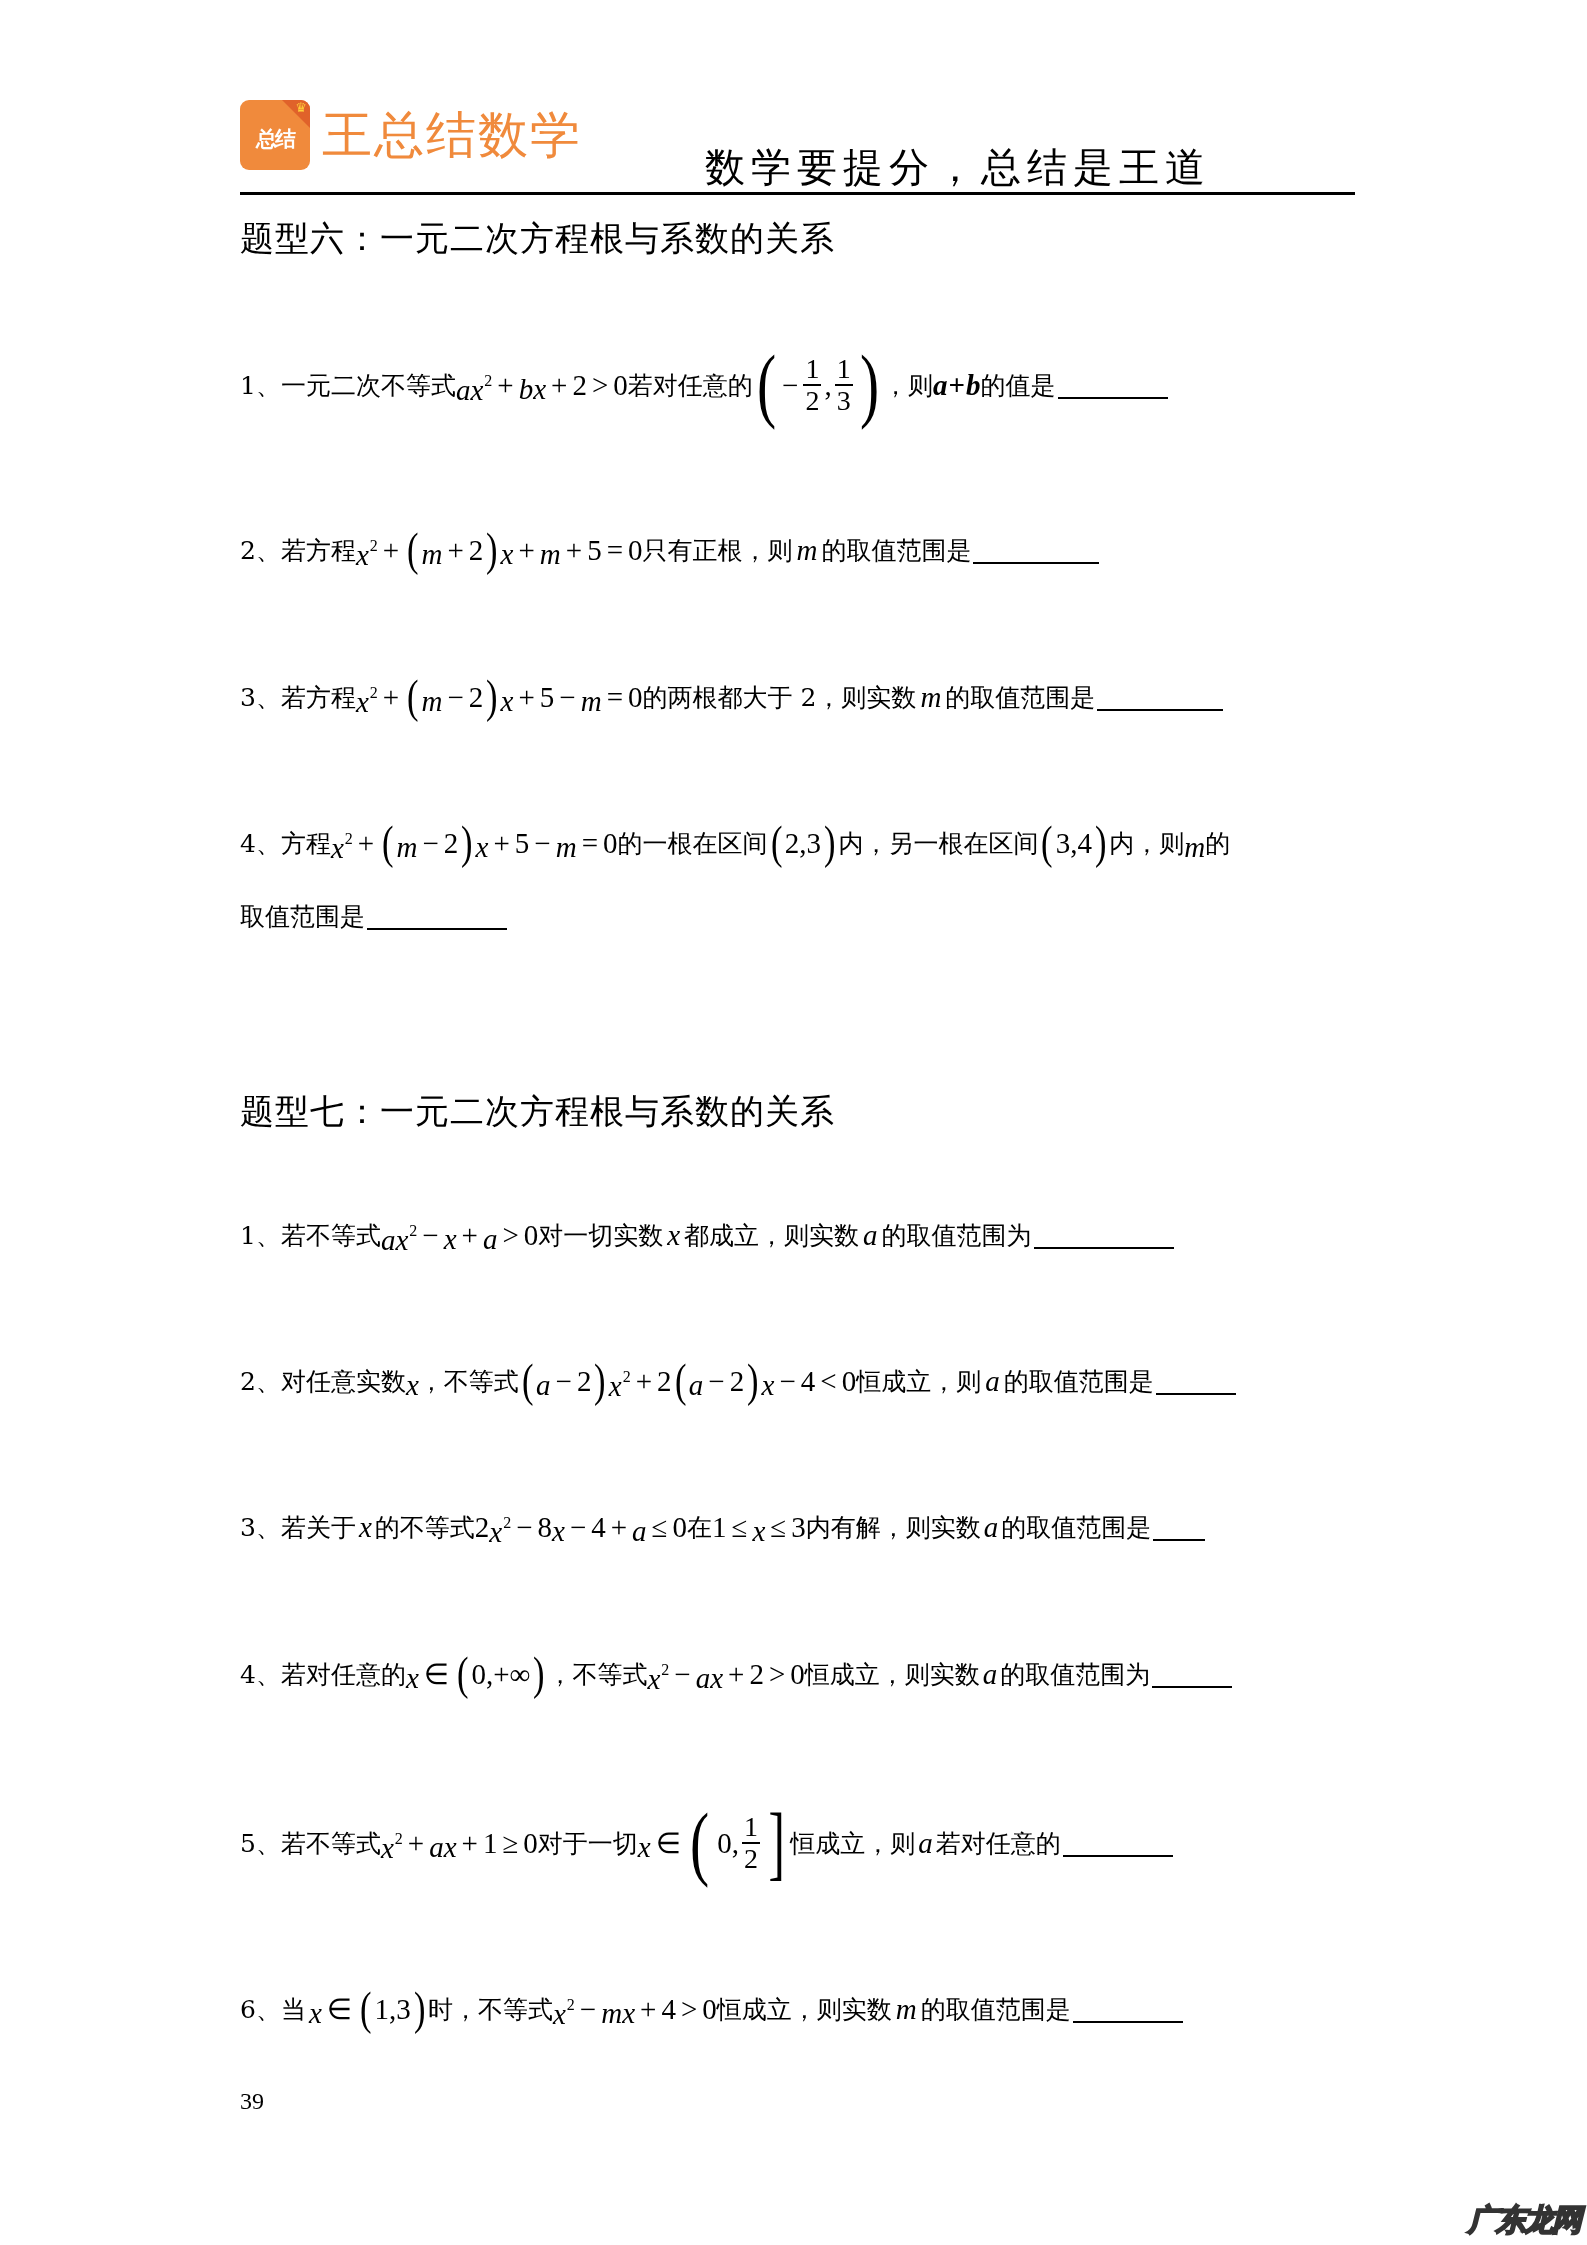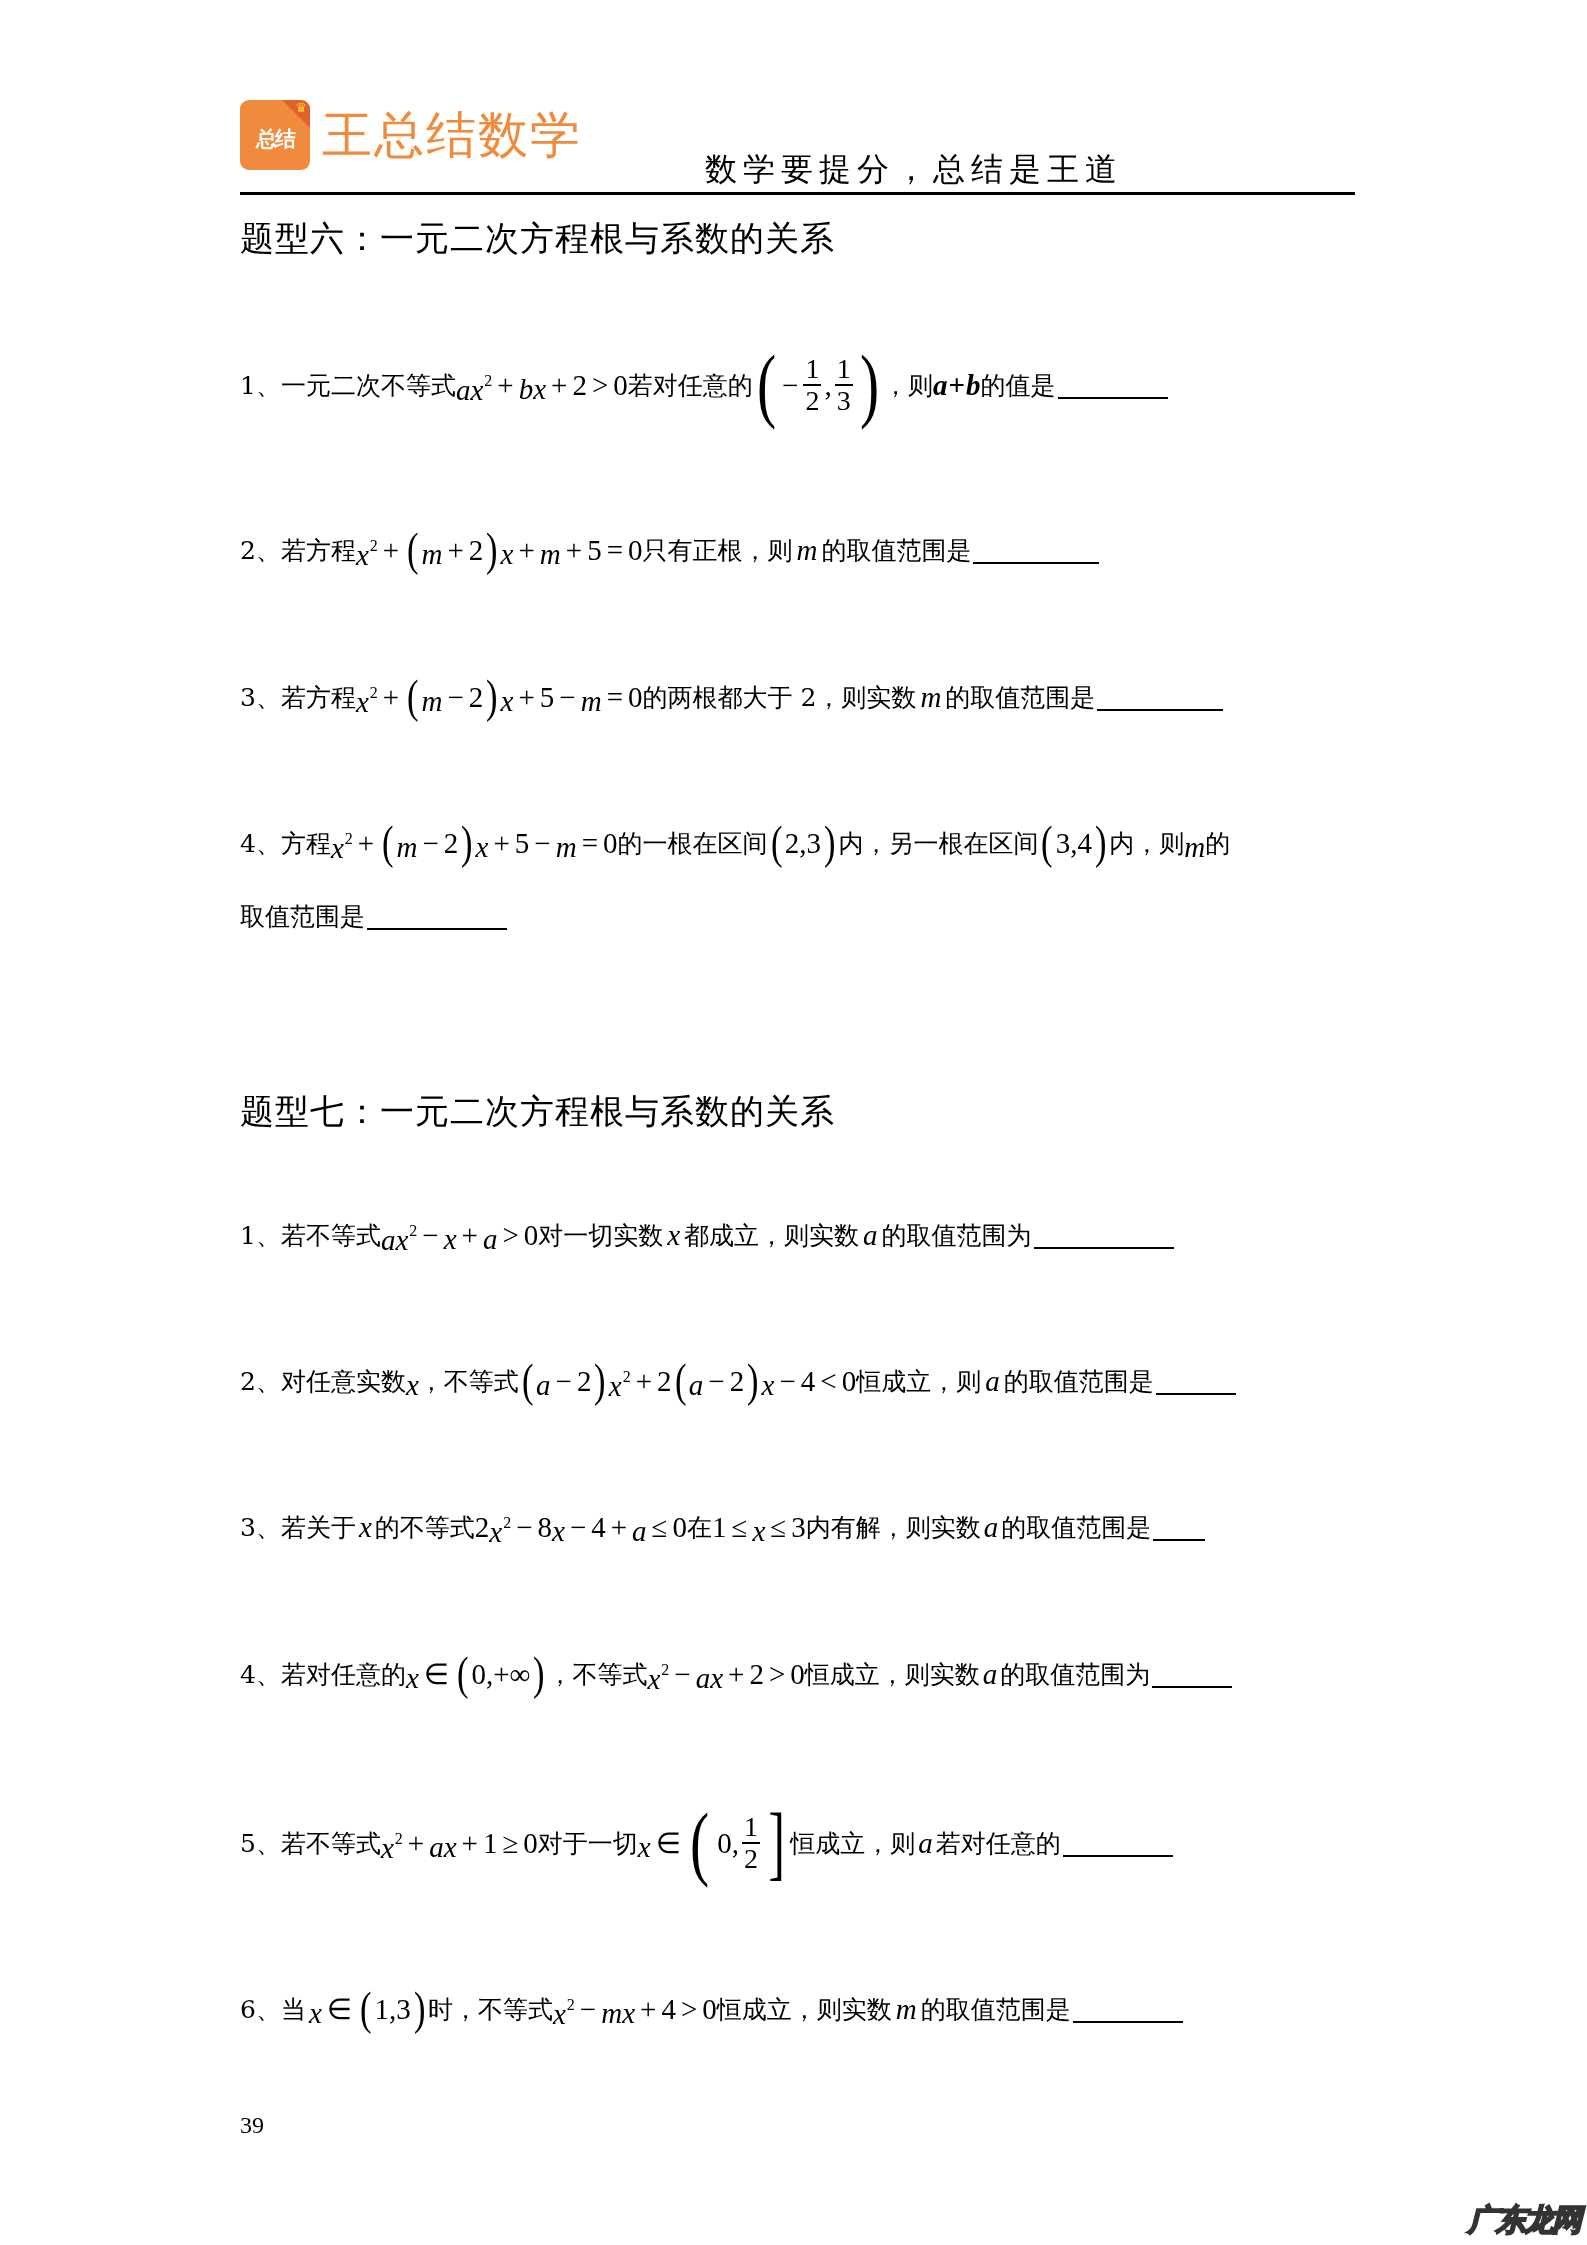--- a/index.html
+++ b/index.html
@@ -11,21 +11,21 @@
   .logo-badge { width:70px; height:70px; border-radius:9px; background:#f08a3c; position:relative;
                 overflow:hidden; display:flex; align-items:center; justify-content:center; }
   .logo-badge .corner { position:absolute; right:0; top:0; width:0; height:0;
                 border-top:28px solid #e0622a; border-left:28px solid transparent; }
   .logo-badge .crown { position:absolute; right:3px; top:1px; color:#ffd23a; font-size:13px; line-height:13px;
                 font-family:"DejaVu Sans",sans-serif; }
   .logo-badge .badge-text { color:#fff; font-family:"DejaVu Sans",sans-serif; font-weight:bold; font-size:21px;
                 letter-spacing:-2px; margin-top:8px; }
   .logo-name { color:#f08a3c; font-family:"DejaVu Sans",sans-serif; font-size:50px; margin-left:12px;
                letter-spacing:2px; line-height:70px; }
-  .slogan { left:705px; top:148px; font-size:32px; letter-spacing:6px; font-family:"DejaVu Serif",serif; }
+  .slogan { left:705px; top:140px; font-size:40px; letter-spacing:6px; font-family:"DejaVu Serif",serif; }
   .header-rule { left:240px; top:192px; width:1115px; height:3px; background:#000; }
   
   .section-title { left:240px; font-family:"DejaVu Sans",sans-serif; font-weight:normal; font-size:34px;
                    letter-spacing:1px; }
   
   .q { left:240px; font-size:26px; white-space:nowrap; display:flex; align-items:center; height:80px; }
   .q .t { font-family:"DejaVu Serif",serif; font-size:25px; }
   .m { font-family:"Liberation Serif",serif; font-style:italic; font-size:29px;margin-top:8px; }
   .mr { font-family:"Liberation Serif",serif; font-style:normal; font-size:29px; }
   .mb { font-family:"Liberation Serif",serif; font-style:italic; font-weight:bold; font-size:29px; }
@@ -34,21 +34,21 @@
   .paren { font-family:"Liberation Serif",serif; font-size:46px; font-weight:100; line-height:46px;
            transform:scaleX(0.75); display:inline-block; margin:0 1px; }
   .bigparen { font-family:"Liberation Serif",serif; font-size:82px; line-height:82px; font-weight:100;
               transform:scaleX(0.7); display:inline-block; }
   .frac { display:inline-flex; flex-direction:column; align-items:center; margin:0 3px;
           font-family:"Liberation Serif",serif; font-size:28px; }
   .frac .num { line-height:30px; padding:0 2px; }
   .frac .bar { height:2px; background:#000; align-self:stretch; }
   .frac .den { line-height:30px; padding:0 2px; }
   .blank { display:inline-block; border-bottom:2px solid #000; height:24px; margin-left:2px; align-self:flex-end; margin-bottom:26px; }
-  .page-num { left:240px; top:2088px; font-size:24px;margin-top:24px; }
+  .page-num { left:240px; top:2088px; font-size:24px; }
   .watermark { left:1468px; top:2200px; font-family:"DejaVu Sans",sans-serif; font-size:30px; font-weight:bold;
                color:#fff; -webkit-text-stroke:2px #333; letter-spacing:-2px; font-style:italic; }
 </style>
 </head>
 <body>
 
 <div class="abs logo">
   <div class="logo-badge">
     <div class="corner"></div>
     <span class="crown">♛</span>

